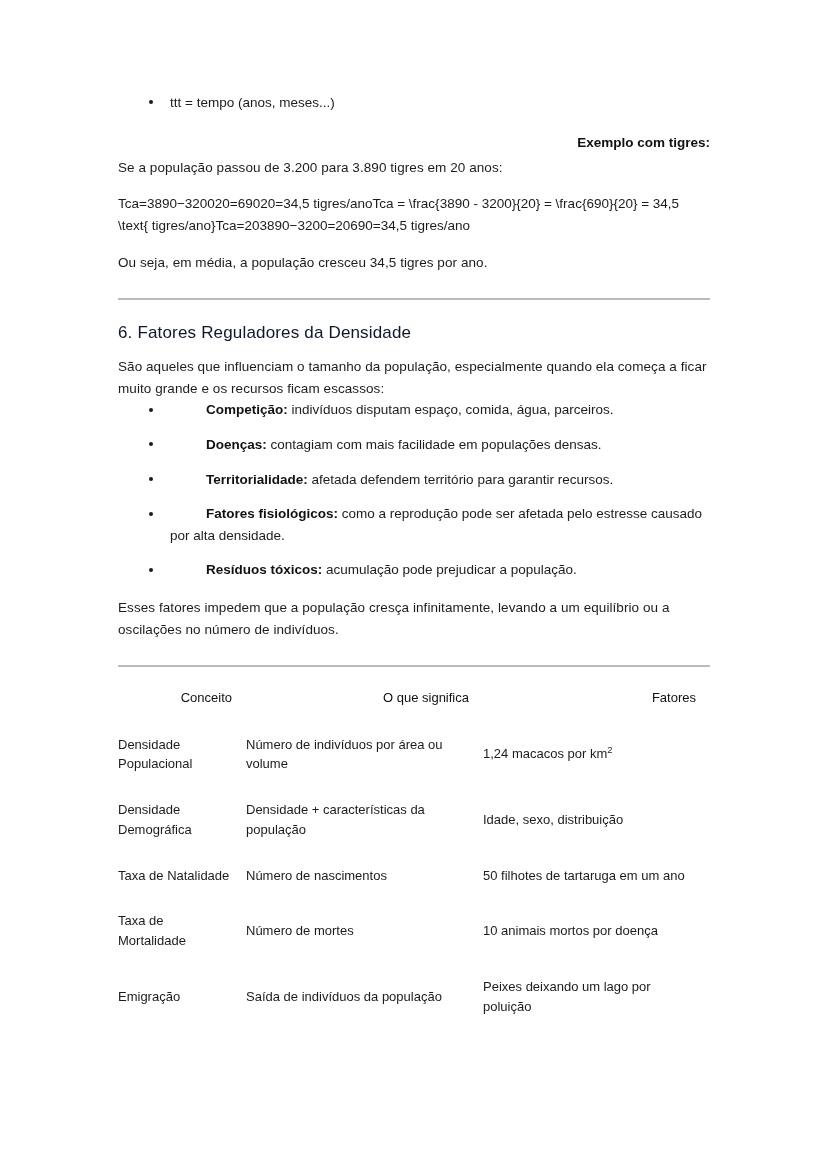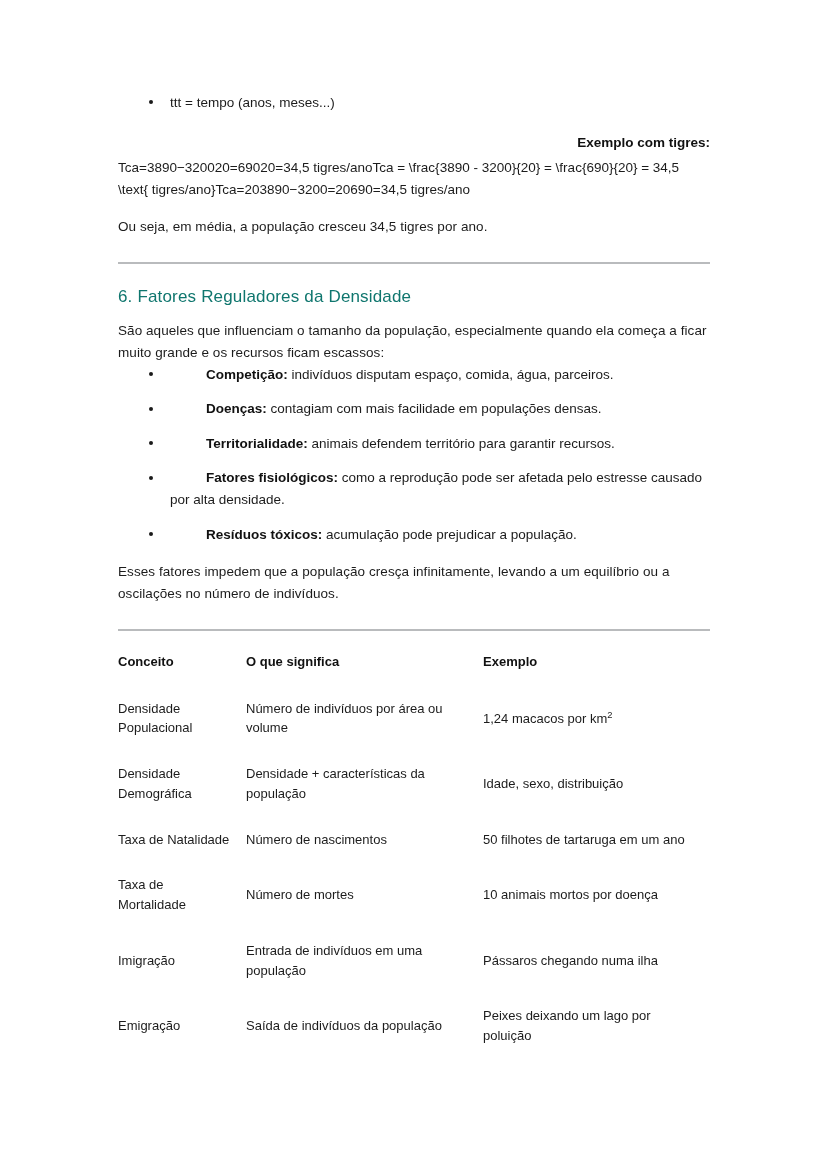--- a/index.html
+++ b/index.html
@@ -89,36 +89,36 @@
   .divider {
     height: 0;
     border: 0;
     border-top: 2px solid #b9bbbd;
     margin: 24px 0 22px 0;
     width: 100%;
   }
   h2.section-heading {
     font-size: 17px;
     font-weight: normal;
-    color: #0f766e;
+    color: #0f172a;
     margin: 0 0 12px 0;
     line-height: 1.3;
     letter-spacing: 0.01em;
   }
 
   
   table.summary {
     width: 100%;
     border-collapse: collapse;
     margin-top: 6px;
   }
   table.summary th {
-    text-align: left;
+    text-align: right;
     font-size: 13px;
-    font-weight: bold;
+    font-weight: normal;
     color: #111111;
     padding: 0 14px 14px 0;
     vertical-align: top;
     line-height: 1.45;
   }
   table.summary td {
     text-align: left;
     font-size: 13px;
     color: #1c1c1c;
     padding: 13px 14px 13px 0;
@@ -138,52 +138,53 @@
   <div class="content">
 
     <ul class="bullets single">
       <li>
         <span class="dot"></span>
         <span>ttt = tempo (anos, meses...)</span>
       </li>
     </ul>
 
     <p class="lead-bold" style="margin-top:18px;">Exemplo com tigres:</p>
+    <p class="para">Se a população passou de 3.200 para 3.890 tigres em 20 anos:</p>
     <p class="formula">Tca=3890−320020=69020=34,5 tigres/anoTca = \frac{3890 - 3200}{20} = \frac{690}{20} = 34,5 \text{ tigres/ano}Tca=203890−3200=20690=34,5 tigres/ano</p>
     <p class="para">Ou seja, em média, a população cresceu 34,5 tigres por ano.</p>
 
     <hr class="divider">
 
     <h2 class="section-heading">6. Fatores Reguladores da Densidade</h2>
     <p class="para tight">São aqueles que influenciam o tamanho da população, especialmente quando ela começa a ficar muito grande e os recursos ficam escassos:</p>
 
     <ul class="bullets" id="factors-list">
         <li><span class="dot"></span><span class="term">Competição:</span><span> indivíduos disputam espaço, comida, água, parceiros.</span></li>
         <li><span class="dot"></span><span class="term">Doenças:</span><span> contagiam com mais facilidade em populações densas.</span></li>
-        <li><span class="dot"></span><span class="term">Territorialidade:</span><span> animais defendem território para garantir recursos.</span></li>
+        <li><span class="dot"></span><span class="term">Territorialidade:</span><span> afetada defendem território para garantir recursos.</span></li>
         <li><span class="dot"></span><span class="term">Fatores fisiológicos:</span><span> como a reprodução pode ser afetada pelo estresse causado por alta densidade.</span></li>
         <li><span class="dot"></span><span class="term">Resíduos tóxicos:</span><span> acumulação pode prejudicar a população.</span></li>
       </ul>
 
     <p class="para" style="margin-top:16px;">Esses fatores impedem que a população cresça infinitamente, levando a um equilíbrio ou a oscilações no número de indivíduos.</p>
 
     <hr class="divider">
 
 
     <table class="summary">
       <colgroup>
           <col class="c1">
           <col class="c2">
           <col class="c3">
         </colgroup>
       <thead>
         <tr id="table-head-row">
             <th>Conceito</th>
             <th>O que significa</th>
-            <th>Exemplo</th>
+            <th>Fatores</th>
           </tr>
       </thead>
       <tbody id="table-body">
           <tr>
             <td class="c-concept">Densidade Populacional</td>
             <td>Número de indivíduos por área ou volume</td>
             <td><span>1,24 macacos por km</span><sup class="sq">2</sup></td>
           </tr>
           <tr>
             <td class="c-concept">Densidade Demográfica</td>
@@ -194,25 +195,20 @@
             <td class="c-concept">Taxa de Natalidade</td>
             <td>Número de nascimentos</td>
             <td><span>50 filhotes de tartaruga em um ano</span></td>
           </tr>
           <tr>
             <td class="c-concept">Taxa de Mortalidade</td>
             <td>Número de mortes</td>
             <td><span>10 animais mortos por doença</span></td>
           </tr>
           <tr>
-            <td class="c-concept">Imigração</td>
-            <td>Entrada de indivíduos em uma população</td>
-            <td><span>Pássaros chegando numa ilha</span></td>
-          </tr>
-          <tr>
             <td class="c-concept">Emigração</td>
             <td>Saída de indivíduos da população</td>
             <td><span>Peixes deixando um lago por poluição</span></td>
           </tr>
         </tbody>
     </table>
 
   </div>
 </div>
 

